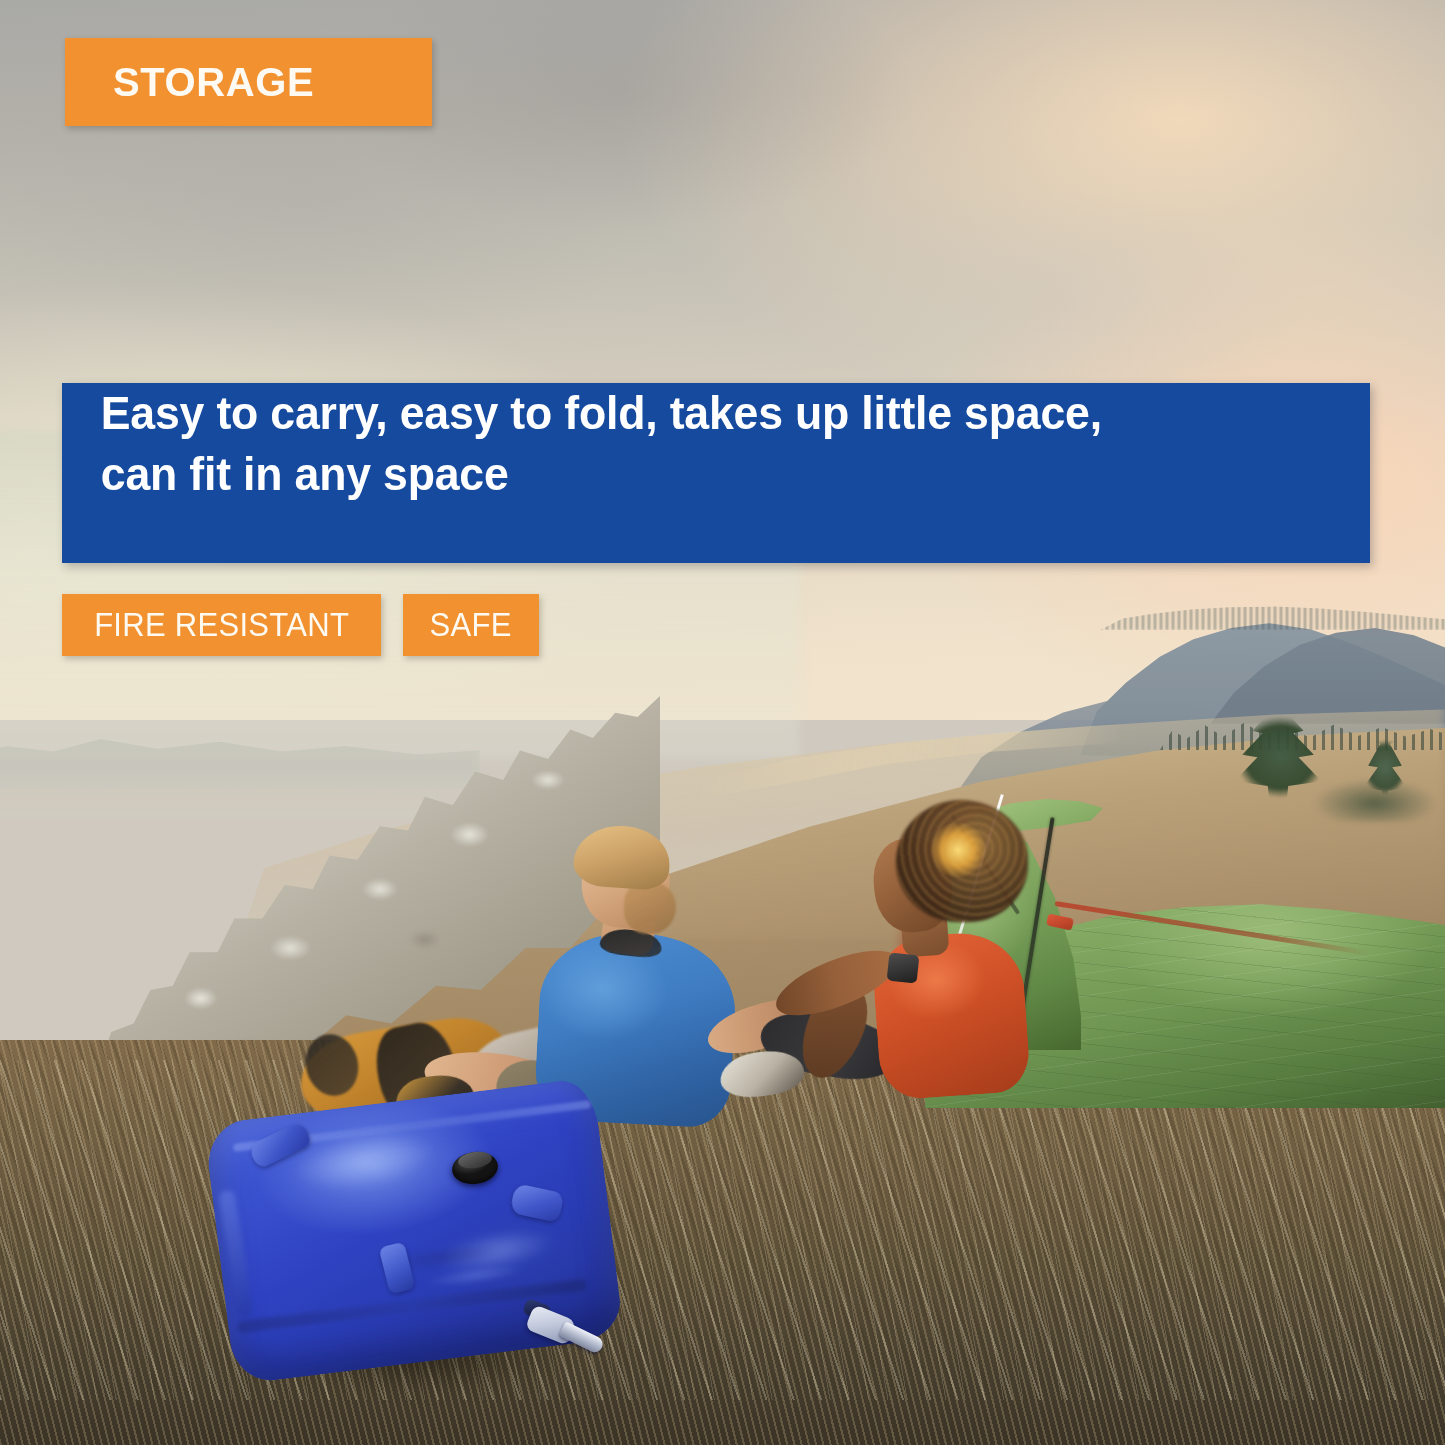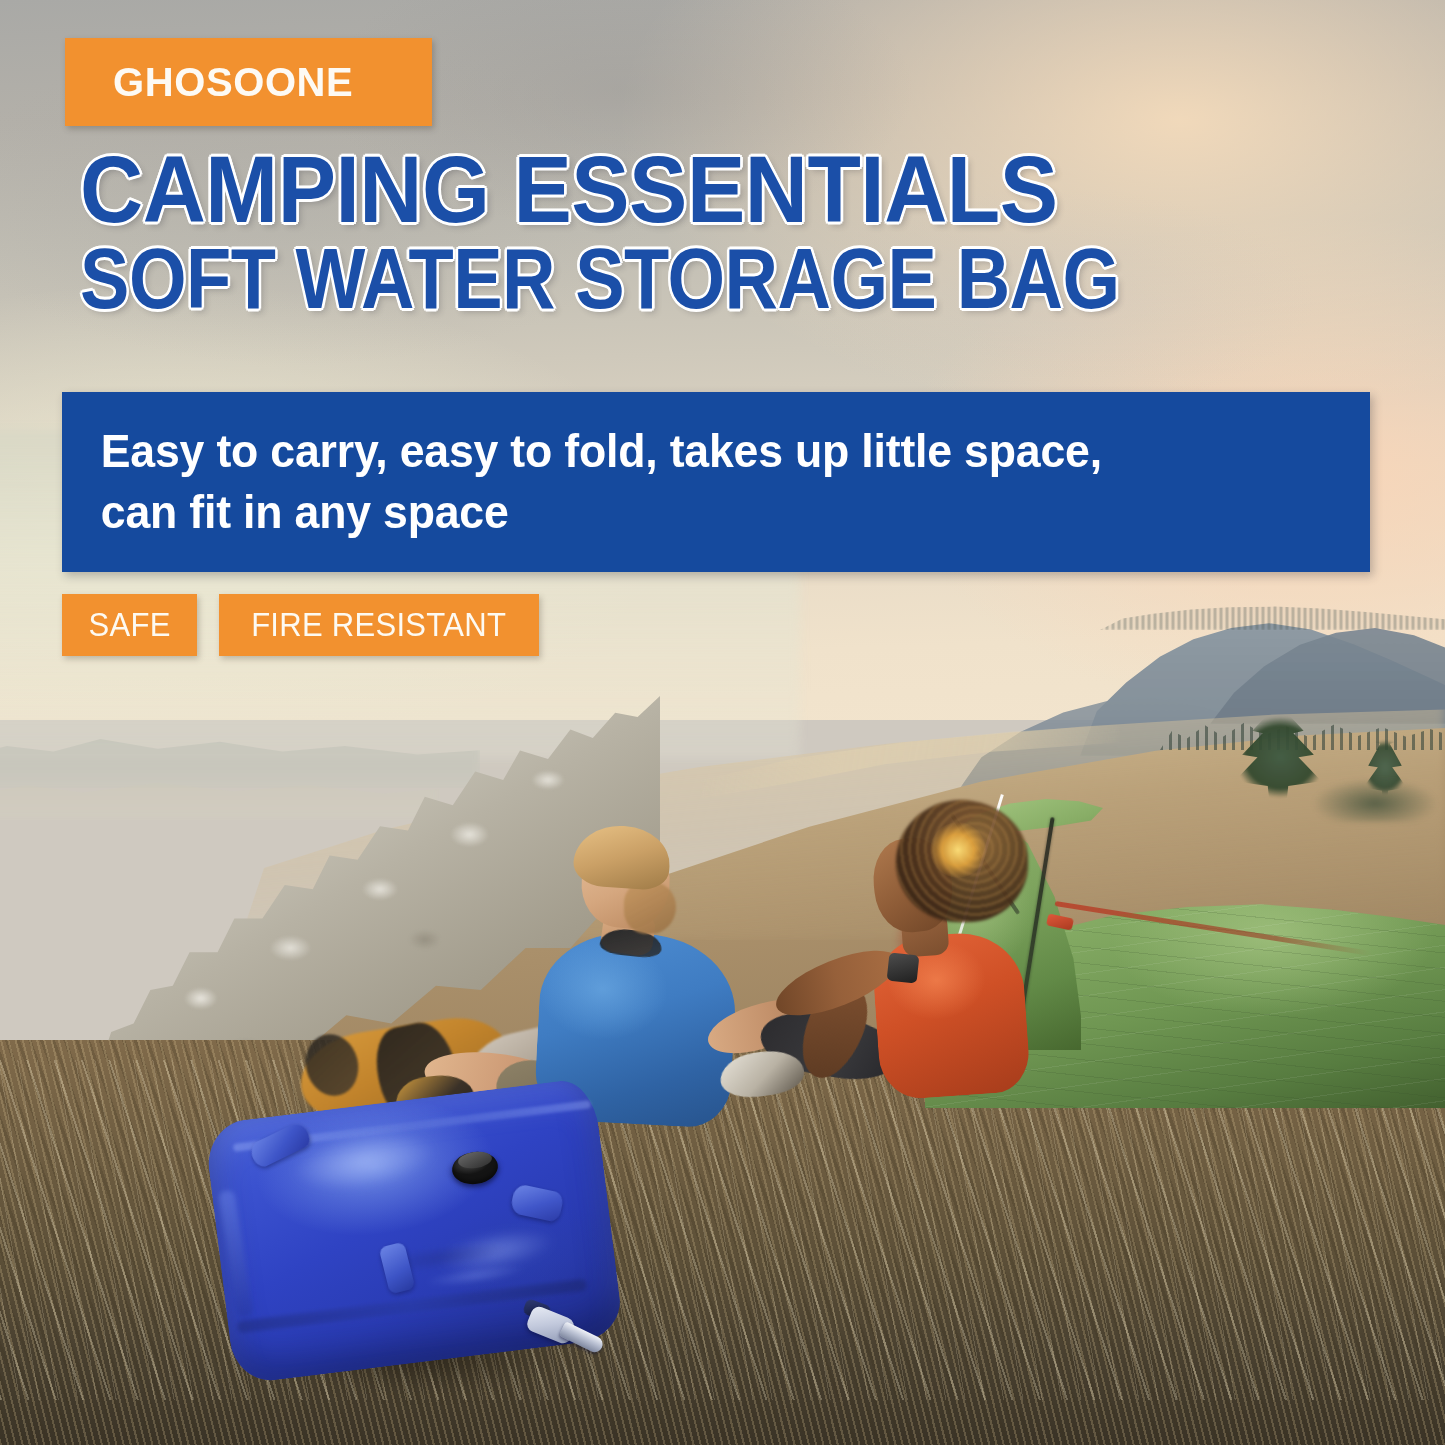--- a/index.html
+++ b/index.html
@@ -526,23 +526,23 @@
   .headline .l1 {
     font-size:94px; font-weight:bold;
     transform:scaleX(.93); transform-origin:left center;
   }
   .headline .l2 {
     font-size:86px; font-weight:bold; margin-top:4px;
     transform:scaleX(.86); transform-origin:left center;
   }
 
   .blue-banner {
-    position:absolute; left:62px; top:392px; width:1308px; height:180px;
+    position:absolute; left:62px; top:383px; width:1308px; height:180px;
     background:#154a9e;
-    display:flex; align-items:center;
+    display:flex; align-items:flex-start;
     box-shadow: 3px 4px 9px rgba(40,40,50,.28);
   }
   .blue-banner .btext {
     color:#ffffff;
     font-size:46px; font-weight:600; line-height:1.32;
     padding:0 40px; letter-spacing:-.2px;
     transform:scaleX(.97); transform-origin:left center;
     font-family:"Liberation Sans", sans-serif;
   }
   .blue-banner .btext .ln { display:block; white-space:nowrap; }
@@ -658,37 +658,33 @@
       <div class="bag-handle-r"></div>
       <div class="bag-handle-m"></div>
       <div class="bag-tap-cap"></div>
       <div class="bag-tap-base"></div>
       <div class="bag-tap-nozzle"></div>
     </div>
 
   </div>
 
   <div class="brand-badge">
-    <span>GHOSOONE</span>
+    <span>STORAGE</span>
   </div>
 
-  <div class="headline">
-    <div class="l1">CAMPING ESSENTIALS</div>
-    <div class="l2">SOFT WATER STORAGE BAG</div>
-  </div>
 
   <div class="blue-banner">
     <div class="btext">
       <span class="ln">Easy to carry, easy to fold, takes up little space,</span>
       <span class="ln">can fit in any space</span>
     </div>
   </div>
 
   <div class="tagrow">
     <div class="tag">
+      <span>FIRE RESISTANT</span>
+    </div>
+    <div class="tag">
       <span>SAFE</span>
     </div>
-    <div class="tag">
-      <span>FIRE RESISTANT</span>
-    </div>
   </div>
 
 </div>
 
 </body></html>

